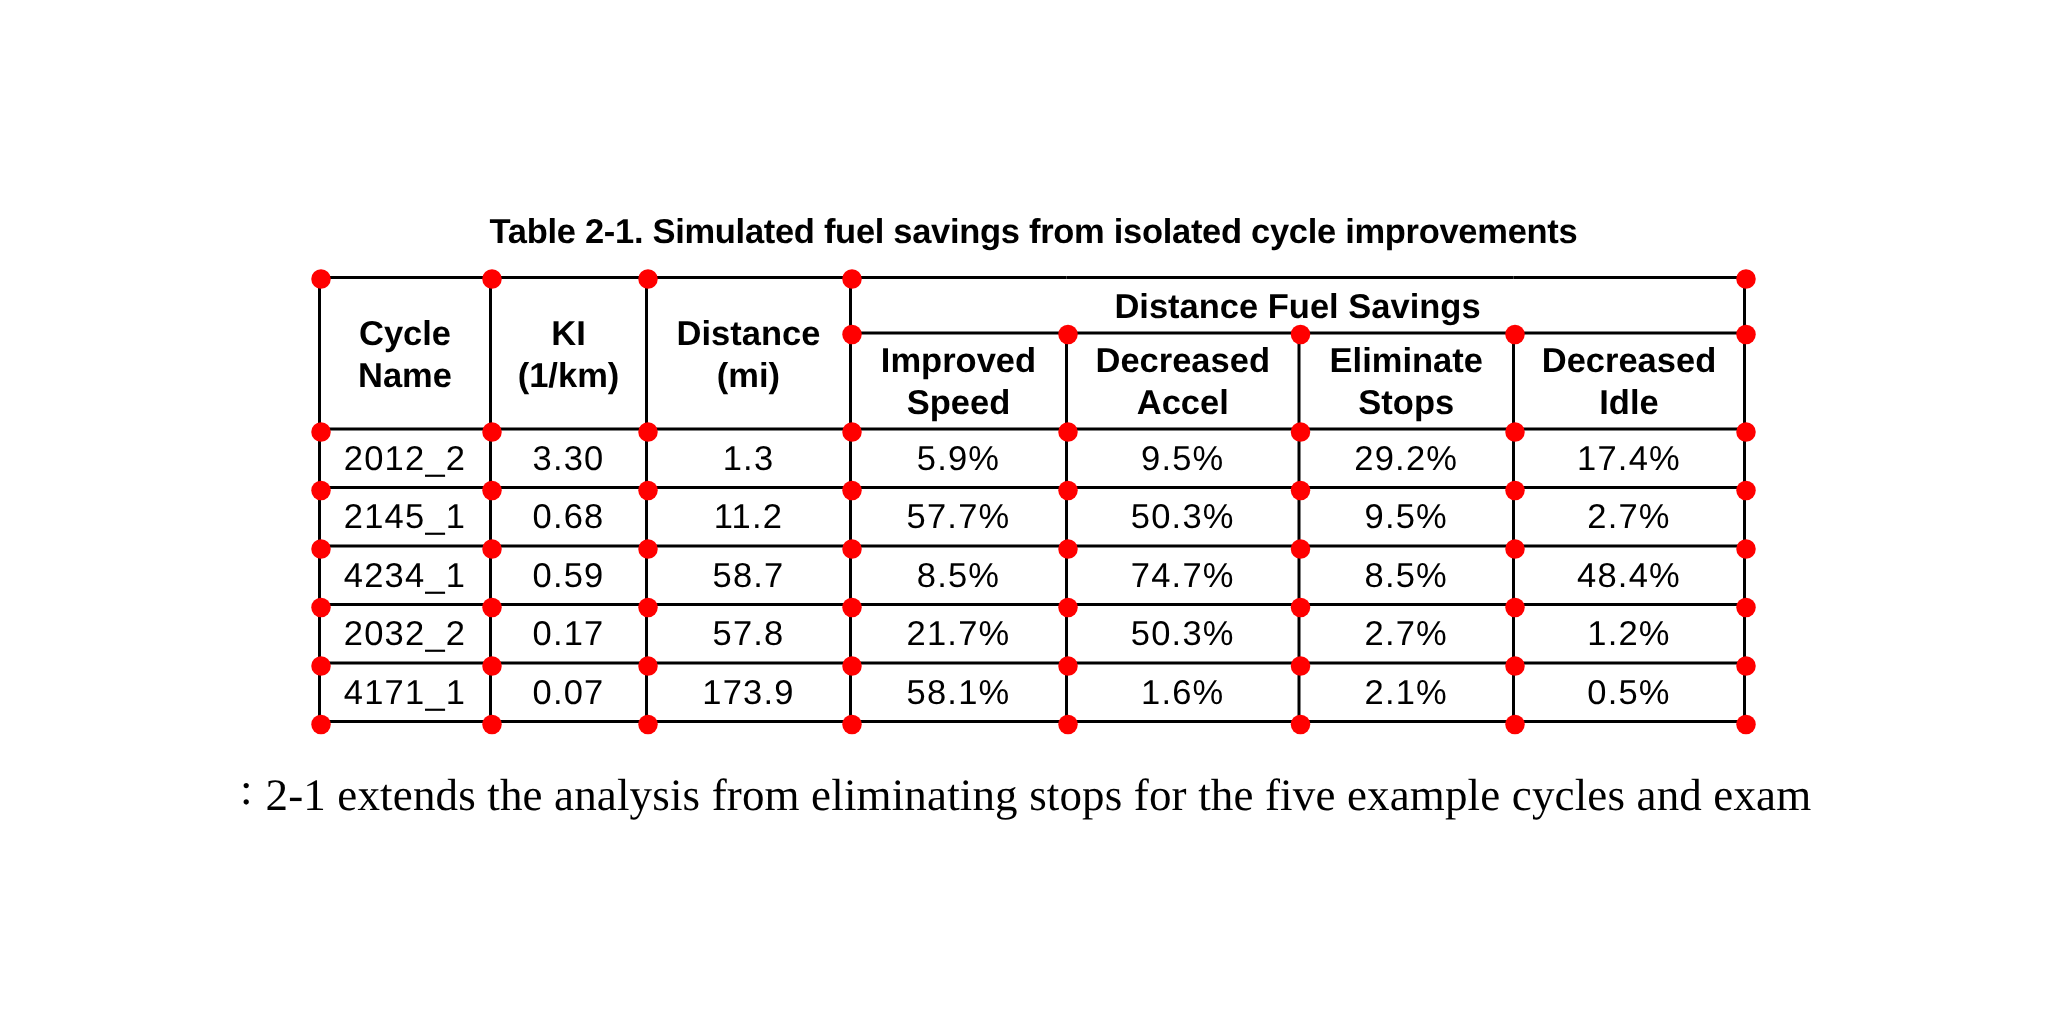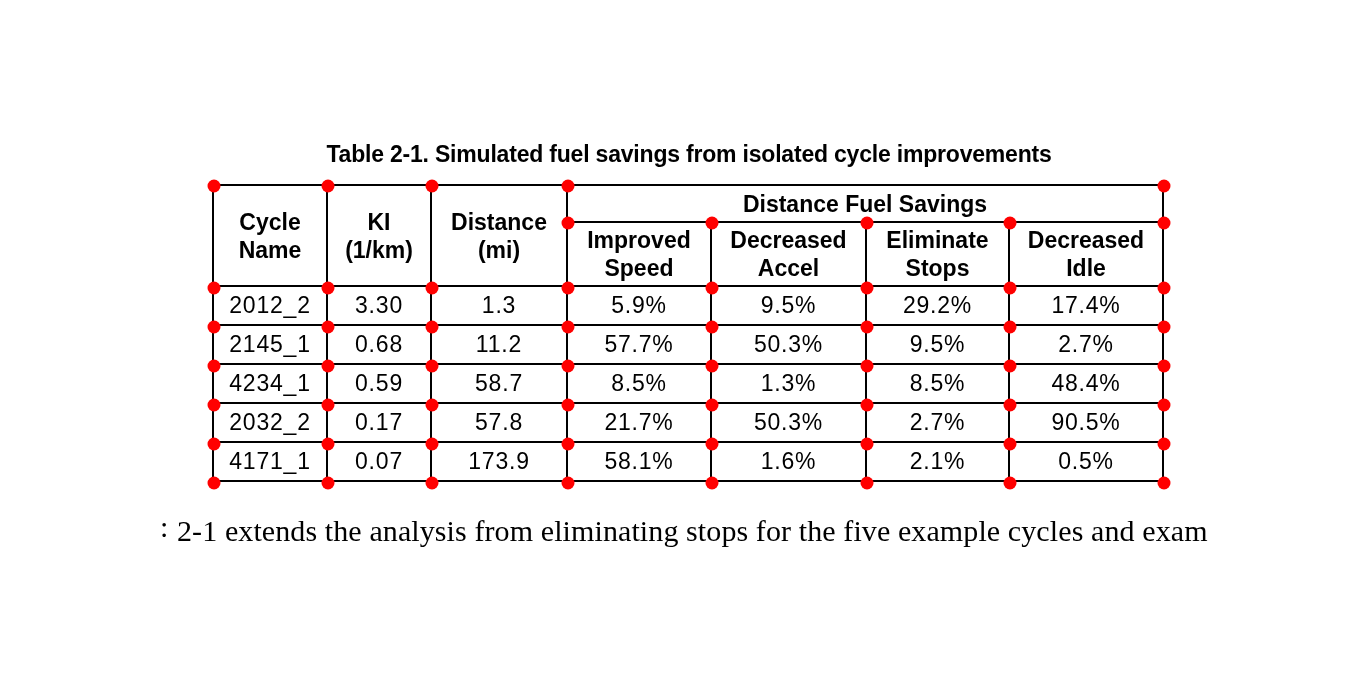--- a/index.html
+++ b/index.html
@@ -137,32 +137,32 @@
           <td>57.7%</td>
           <td>50.3%</td>
           <td>9.5%</td>
           <td>2.7%</td>
         </tr>
         <tr class="data-row">
           <td>4234_1</td>
           <td>0.59</td>
           <td>58.7</td>
           <td>8.5%</td>
-          <td>1.3%</td>
+          <td>74.7%</td>
           <td>8.5%</td>
           <td>48.4%</td>
         </tr>
         <tr class="data-row">
           <td>2032_2</td>
           <td>0.17</td>
           <td>57.8</td>
           <td>21.7%</td>
           <td>50.3%</td>
           <td>2.7%</td>
-          <td>90.5%</td>
+          <td>1.2%</td>
         </tr>
         <tr class="data-row">
           <td>4171_1</td>
           <td>0.07</td>
           <td>173.9</td>
           <td>58.1%</td>
           <td>1.6%</td>
           <td>2.1%</td>
           <td>0.5%</td>
         </tr>

